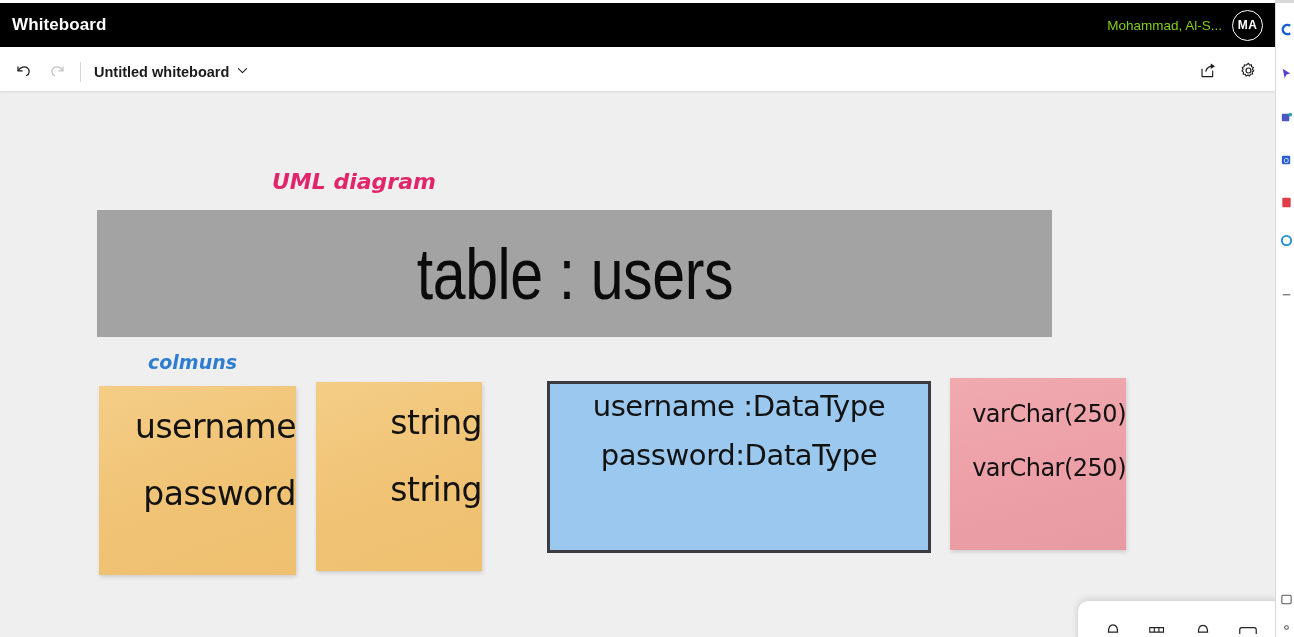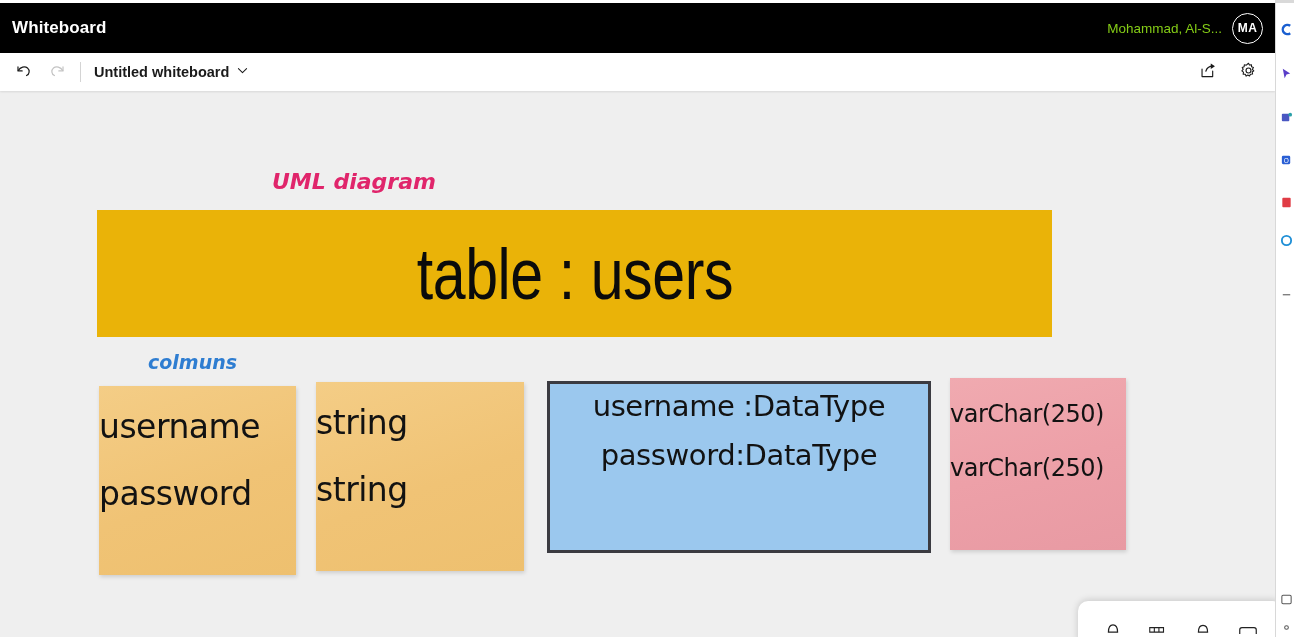--- a/index.html
+++ b/index.html
@@ -18,21 +18,21 @@
   }
   .edge-strip .edge-top { height: 3px; background: #d9d9d9; }
   .edge-icon {
     position: absolute; left: 3px; width: 14px; height: 14px;
     display: flex; align-items: center; justify-content: center;
     font-size: 12px; line-height: 1; overflow: hidden;
   }
 
   
   .titlebar {
-    position: absolute; top: 3px; left: 0; width: 1275px; height: 50px;
+    position: absolute; top: 3px; left: 0; width: 1275px; height: 44px;
     background: #000000; color: #ffffff;
     display: flex; align-items: center; z-index: 40;
   }
   .app-title { font-size: 17px; font-weight: 600; margin-left: 12px; letter-spacing: .1px; }
   .titlebar-right {
     margin-left: auto; display: flex; align-items: center; gap: 10px; margin-right: 12px;
   }
   .user-name { font-size: 13.5px; color: #84cc16; white-space: nowrap; }
   .avatar {
     width: 31px; height: 31px; border-radius: 50%;
@@ -68,34 +68,34 @@
 
   .ink {
     position: absolute; white-space: nowrap;
     font-family: "DejaVu Sans", sans-serif;
     font-style: italic; font-weight: 600;
   }
 
   
   .title-box {
     position: absolute; left: 97px; top: 119px; width: 955px; height: 127px;
-    background: #eab308;
+    background: #a3a3a3;
     display: flex; align-items: center; justify-content: center;
   }
   .title-text {
     font-family: "Liberation Sans Narrow", "Liberation Sans", sans-serif;
     font-size: 72px; color: #0b0b0b; letter-spacing: -.5px;
     transform: scaleX(.82); transform-origin: center;
     white-space: nowrap;
   }
 
   
   .note {
     position: absolute;
-    display: flex; flex-direction: column; align-items: flex-start; justify-content: flex-start;
+    display: flex; flex-direction: column; align-items: flex-end; justify-content: flex-start;
     padding-top: 14px;
     font-family: "DejaVu Sans", sans-serif;
     color: #121212;
   }
   .note-yellow {
     background: linear-gradient(160deg, #f4cd86 0%, #f0c375 55%, #eec06f 100%);
     box-shadow: 1px 2px 4px rgba(0,0,0,.14);
   }
   .note-pink {
     background: linear-gradient(165deg, #f0aab0 0%, #eda0a8 50%, #e89aa3 100%);
@@ -197,21 +197,21 @@
 
     <div class="ink" style="left:148px; top:260px; font-size:19px; color:#2e7dd1;">
       <span>colmuns</span>
     </div>
 
     <div class="note note-yellow" style="left:99px; top:295px; width:197px; height:189px;">
       <div class="note-line" style="margin-top:10px;">username</div>
       <div class="note-line" style="margin-top:34px;">password</div>
     </div>
 
-    <div class="note note-yellow" style="left:316px; top:291px; width:208px; height:189px;">
+    <div class="note note-yellow" style="left:316px; top:291px; width:166px; height:189px;">
       <div class="note-line" style="margin-top:10px;">string</div>
       <div class="note-line" style="margin-top:34px;">string</div>
     </div>
 
     <div class="blue-box">
       <div class="blue-line">username :DataType</div>
       <div class="blue-line" style="margin-top:20px;">password:DataType</div>
     </div>
 
     <div class="note note-pink" style="left:950px; top:287px; width:176px; height:172px;">

